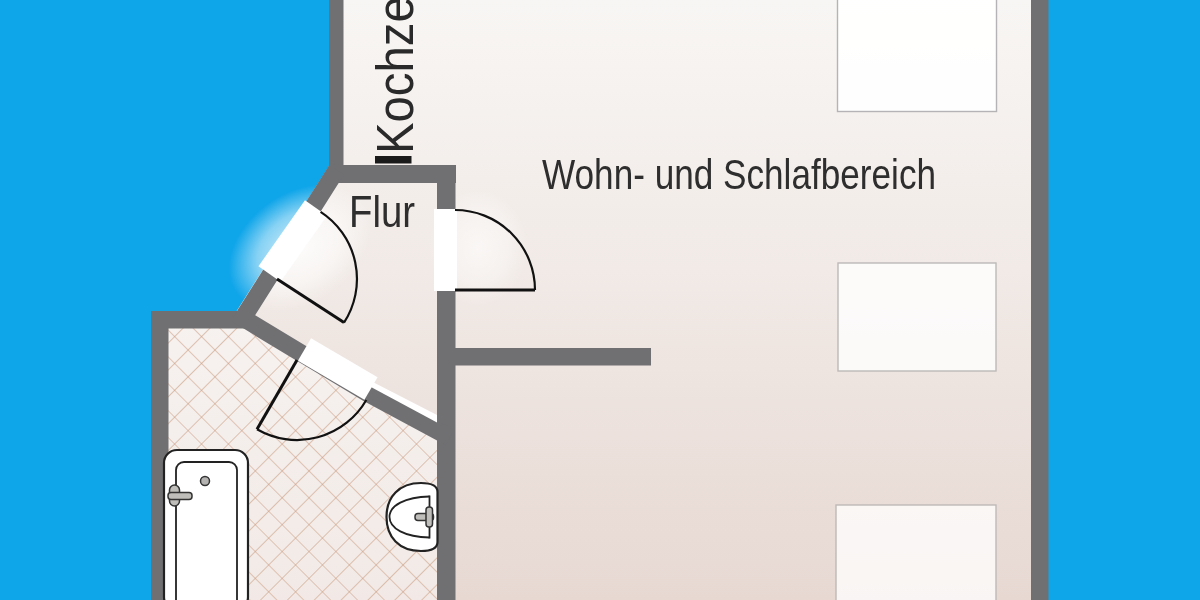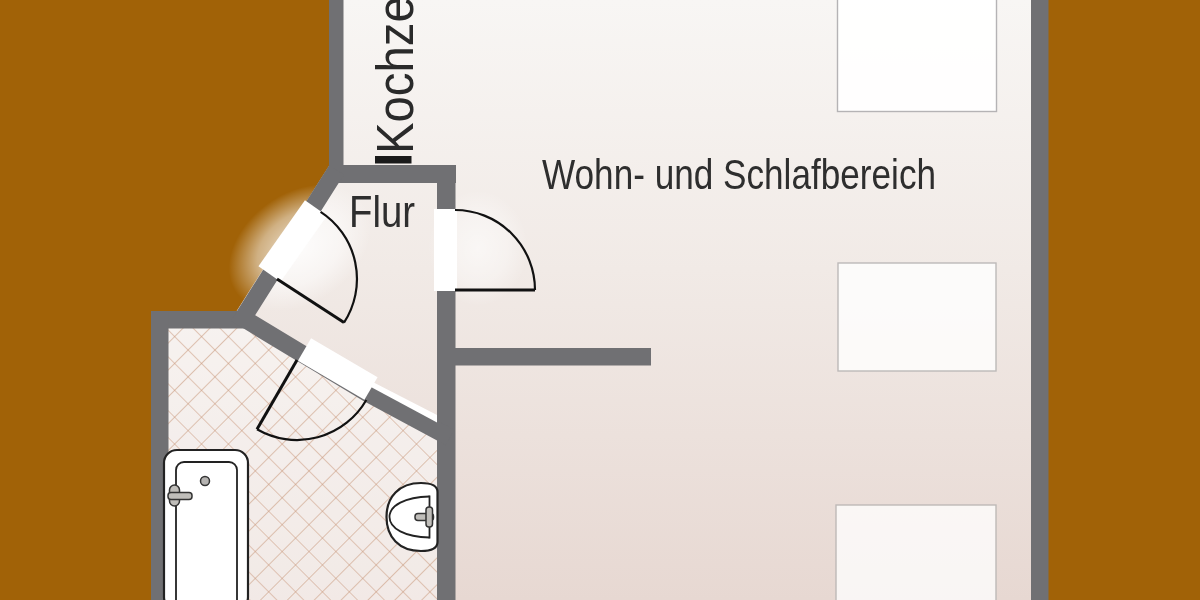--- a/index.html
+++ b/index.html
@@ -1,16 +1,16 @@
 <!DOCTYPE html>
 <html><head>
 <meta charset="utf-8">
 <style>
   html,body{margin:0;padding:0;background:#ffffff;}
-  .wrap{width:1200px;height:600px;position:relative;overflow:hidden;background:#a16207;}
+  .wrap{width:1200px;height:600px;position:relative;overflow:hidden;background:#0ea5e9;}
   svg{display:block;}
   text{font-family:"Liberation Sans", sans-serif;}
 </style>
 </head>
 <body>
 
 <div class="wrap">
 <svg width="1200" height="600" viewBox="0 0 1200 600">
   <defs>
     <linearGradient id="roombg" x1="0" y1="0" x2="0" y2="1">

